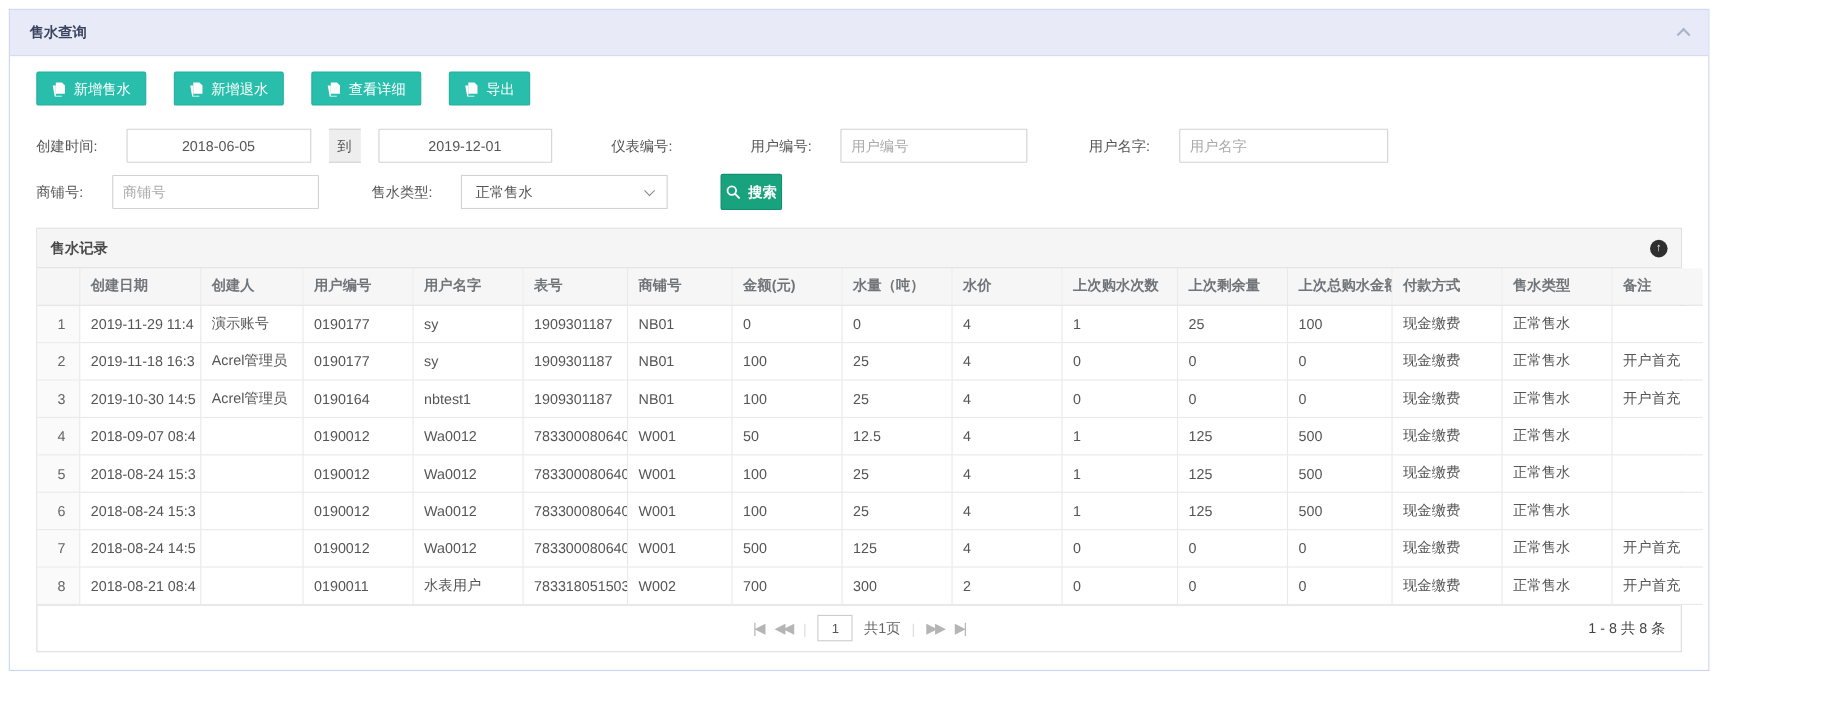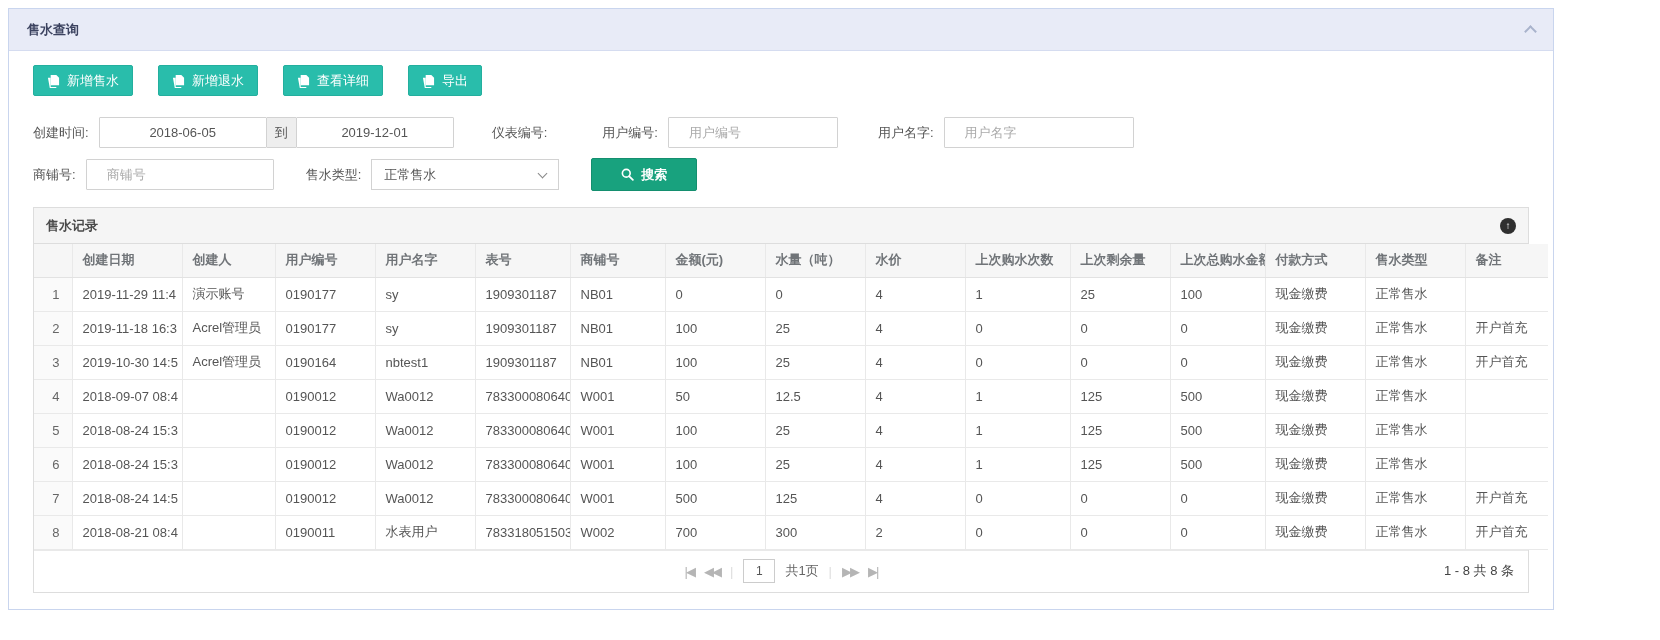--- a/index.html
+++ b/index.html
@@ -12,30 +12,30 @@
   .chevron-up { width:9px; height:9px; border-top:2px solid #a9b3cc; border-left:2px solid #a9b3cc; transform:rotate(45deg); margin-top:4px; cursor:pointer; }
 
   .panel-body { padding:14px 24px 16px 24px; }
 
   
   .toolbar { display:flex; gap:25px; margin-bottom:21px; }
   .btn-teal { display:inline-flex; align-items:center; gap:7px; background:#29bdab; color:#fff; border:1px solid #23af9e; padding:0 13px; height:31px; font-size:13px; border-radius:2px; cursor:pointer; }
   .btn-teal svg { display:block; }
 
   
-  .filter-row { display:flex; align-items:center; margin-bottom:11px; height:31px; }
+  .filter-row { display:flex; align-items:center; margin-bottom:11px; height:31px;gap:16px; }
   .flabel { color:#555; white-space:nowrap; }
-  .inp { height:31px; border:1px solid #d2d2d2; background:#fff; padding:0 20px; font-size:13px; color:#555; font-family:inherit; border-radius:1px; }
+  .inp { height:31px; border:1px solid #d2d2d2; background:#fff; padding:0 9px; font-size:13px; color:#555; font-family:inherit; border-radius:1px; }
   .inp::placeholder { color:#aaa; }
   .date-inp { width:168px; text-align:center; }
   .date-inp2 { width:158px; text-align:center; }
   .addon { height:31px; width:29px; background:#eee; border:1px solid #d2d2d2; border-left:none; border-right:none; display:flex; align-items:center; justify-content:center; color:#555; }
   .fake-select { width:188px; height:31px; border:1px solid #d2d2d2; display:flex; align-items:center; justify-content:space-between; padding:0 12px; cursor:pointer; background:#fff; }
   .chevron-down { width:7px; height:7px; border-right:1.5px solid #888; border-bottom:1.5px solid #888; transform:rotate(45deg); margin-top:-3px; }
-  .btn-search { display:inline-flex; align-items:center; gap:7px; background:#18a27e; color:#fff; border:1px solid #148f6f; padding:0 29px; height:33px; font-size:13px; font-weight:bold; border-radius:2px; cursor:pointer; }
+  .btn-search { display:inline-flex; align-items:center; gap:7px; background:#18a27e; color:#fff; border:1px solid #148f6f; padding:0 4px; height:33px; font-size:13px; font-weight:bold; border-radius:2px; cursor:pointer; }
 
   .ml38 { margin-left:38px; } .ml45 { margin-left:45px; } .ml40 { margin-left:40px; }
   .ml32 { margin-left:32px; } .gap8 { margin-right:10px; }
 
   
   .records { border:1px solid #ddd; margin-top:17px; }
   .records-titlebar { height:36px; background:#f5f5f5; border-bottom:1px solid #ddd; display:flex; align-items:center; justify-content:space-between; padding:0 12px; }
   .records-title { font-weight:bold; color:#4a4a4a; }
   .circle-up { width:16px; height:16px; border-radius:50%; background:#2f2f2f; color:#fff; font-size:10px; line-height:16px; text-align:center; cursor:pointer; }
 

